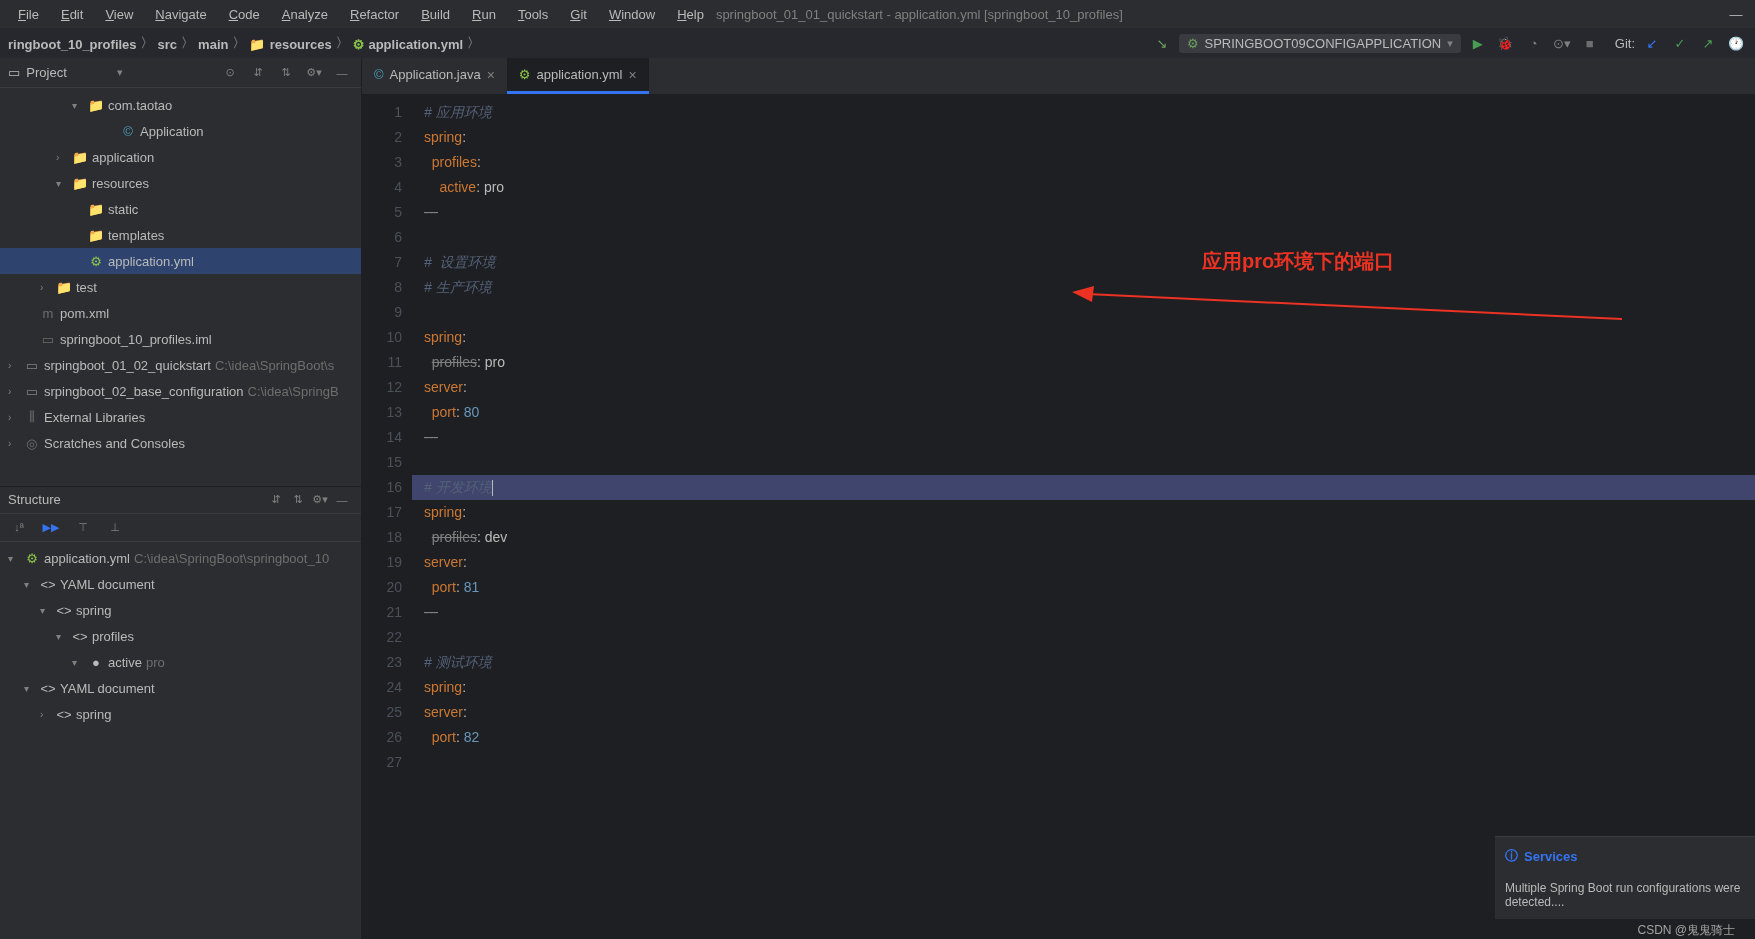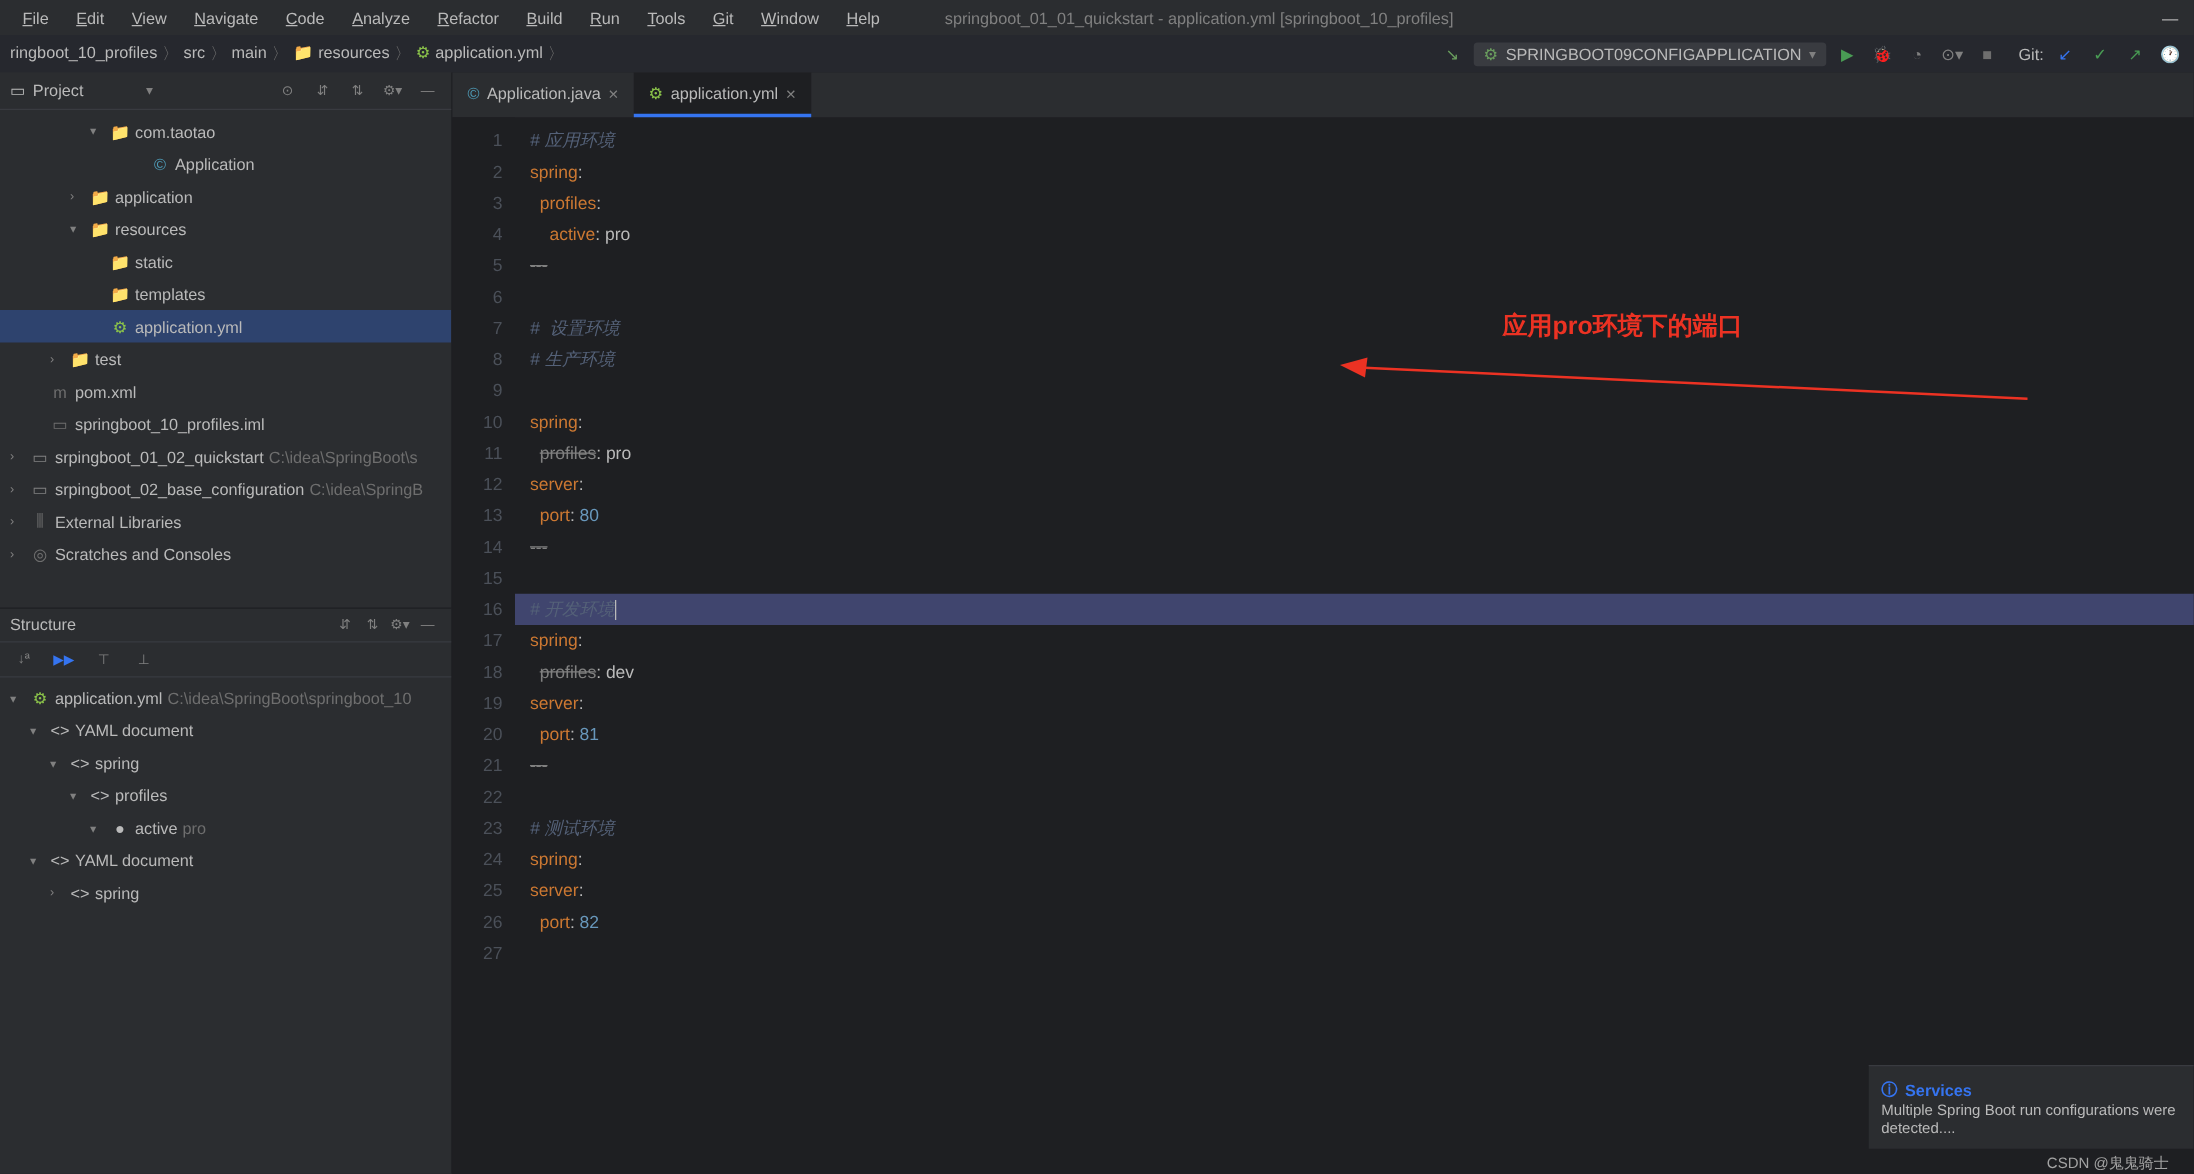--- a/index.html
+++ b/index.html
@@ -2,26 +2,26 @@
 <html><head>
 <meta charset="utf-8">
 <style>
 * { margin: 0; padding: 0; box-sizing: border-box; font-family: "Segoe UI", Arial, sans-serif; }
 body { background: #2b2d30; color: #bababa; font-size: 13px; overflow: hidden; width: 1755px; height: 939px; position: relative; }
 
 
 .menubar { height: 28px; background: #2b2d30; display: flex; align-items: center; padding: 0 8px; gap: 2px; }
 .menubar-item { padding: 4px 10px; cursor: pointer; color: #bababa; }
 .menubar-item u { text-decoration: underline; }
-.window-title { color: #808080; margin-left: 40px; }
+.window-title { color: #808080; }
 .window-min { margin-left: auto; color: #bababa; width: 20px; text-align: center; }
 
 
 .navbar { height: 30px; background: #26282e; display: flex; align-items: center; padding: 0 8px; }
-.breadcrumb { display: flex; align-items: flex-start; gap: 4px; flex: 1; }
+.breadcrumb { display: flex; align-items: flex-end; gap: 4px; flex: 1; font-weight: bold; }
 .crumb { color: #bababa; display: flex; align-items: center; gap: 4px; }
 .crumb-sep { color: #6e6e6e; }
 .navbar-right { display: flex; align-items: center; gap: 6px; }
 .run-config { background: #393b40; padding: 2px 8px; border-radius: 3px; display: flex; align-items: center; gap: 6px; color: #bababa; }
 .icon-btn { width: 22px; height: 22px; display: flex; align-items: center; justify-content: center; cursor: pointer; }
 .run-icon { color: #499c54; }
 .debug-icon { color: #499c54; }
 .stop-icon { color: #6e6e6e; }
 .git-label { color: #bababa; margin-left: 8px; }
 
@@ -70,21 +70,21 @@
 .cursor { display: inline-block; width: 1px; height: 16px; background: #bababa; vertical-align: middle; }
 
 
 .annotation { position: absolute; top: 160px; left: 660px; pointer-events: none; }
 .annotation-text { color: #ec3223; font-size: 20px; font-weight: bold; position: absolute; left: 130px; top: -5px; white-space: nowrap; text-align: center; }
 .annotation-arrow { position: absolute; top: 30px; left: 0; }
 
 
 .notification { position: absolute; right: 0; bottom: 20px; width: 260px; background: #2b2d30; padding: 10px; border-top: 1px solid #393b40; }
 .notif-title { color: #3574f0; font-weight: bold; display: flex; align-items: center; gap: 6px; }
-.notif-body { color: #bababa; font-size: 12px; margin-top: 0; }
+.notif-body { color: #bababa; font-size: 12px; margin-top: 16px; }
 
 
 .watermark { position: absolute; right: 20px; bottom: 0; color: #a3a3a3; font-size: 12px; }
 
 .small-icon { font-size: 11px; color: #808080; }
 </style>
 </head>
 <body>
 
 <div class="menubar">

